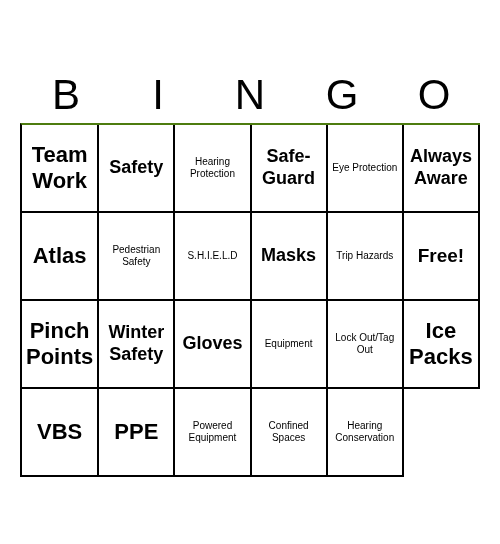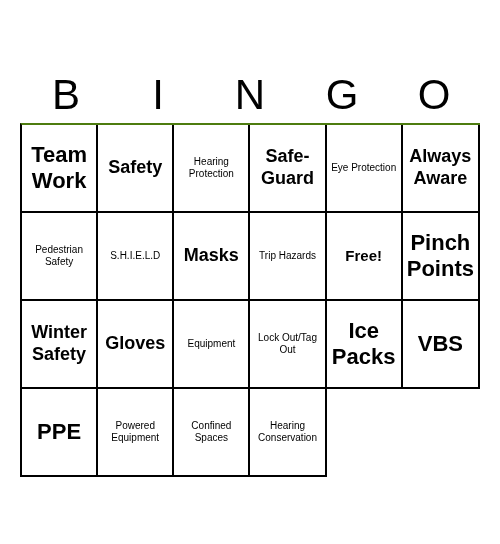--- a/index.html
+++ b/index.html
@@ -48,21 +48,21 @@
     }
     .bingo-cell.large {
       font-size: 22px;
       font-weight: bold;
     }
     .bingo-cell.medium {
       font-size: 18px;
       font-weight: bold;
     }
     .bingo-cell.free {
-      font-size: 15px;
+      font-size: 19px;
       font-weight: bold;
     }
     .bingo-cell.small {
       font-size: 10px;
     }
   </style>
 </head>
 <body>
 
 <div class="bingo-card">
@@ -73,20 +73,21 @@
       <div class="bingo-header-cell">G</div>
       <div class="bingo-header-cell">O</div>
     </div>
   <div class="bingo-grid">
   <div class="bingo-cell large">Team Work</div>
       <div class="bingo-cell medium">Safety</div>
       <div class="bingo-cell small">Hearing Protection</div>
       <div class="bingo-cell medium">Safe-Guard</div>
       <div class="bingo-cell small">Eye Protection</div>
       <div class="bingo-cell medium">Always Aware</div>
+      <div class="bingo-cell large">Atlas</div>
       <div class="bingo-cell small">Pedestrian Safety</div>
       <div class="bingo-cell small">S.H.I.E.L.D</div>
       <div class="bingo-cell medium">Masks</div>
       <div class="bingo-cell small">Trip Hazards</div>
       <div class="bingo-cell free">Free!</div>
       <div class="bingo-cell large">Pinch Points</div>
       <div class="bingo-cell medium">Winter Safety</div>
       <div class="bingo-cell medium">Gloves</div>
       <div class="bingo-cell small">Equipment</div>
       <div class="bingo-cell small">Lock Out/Tag Out</div>

